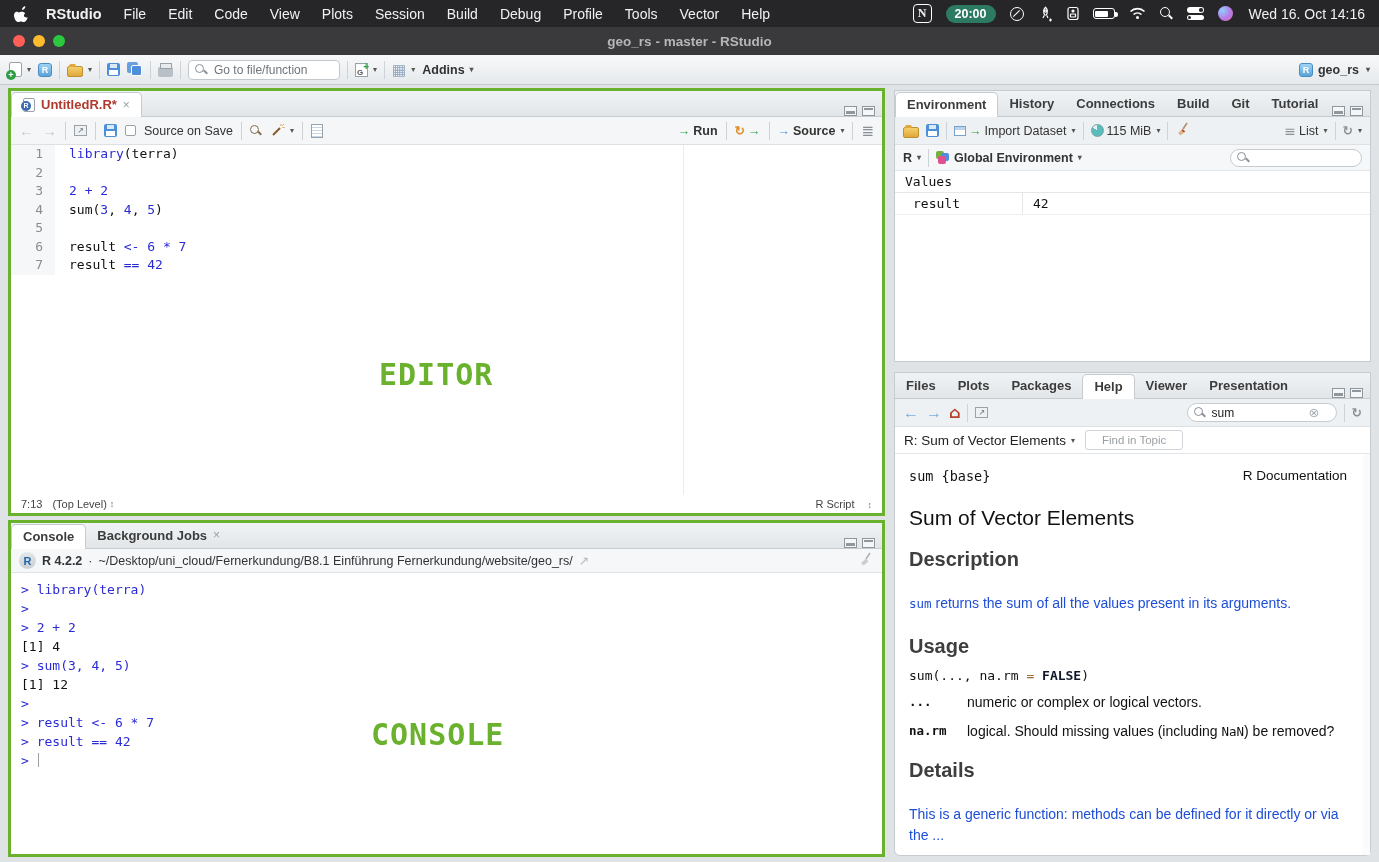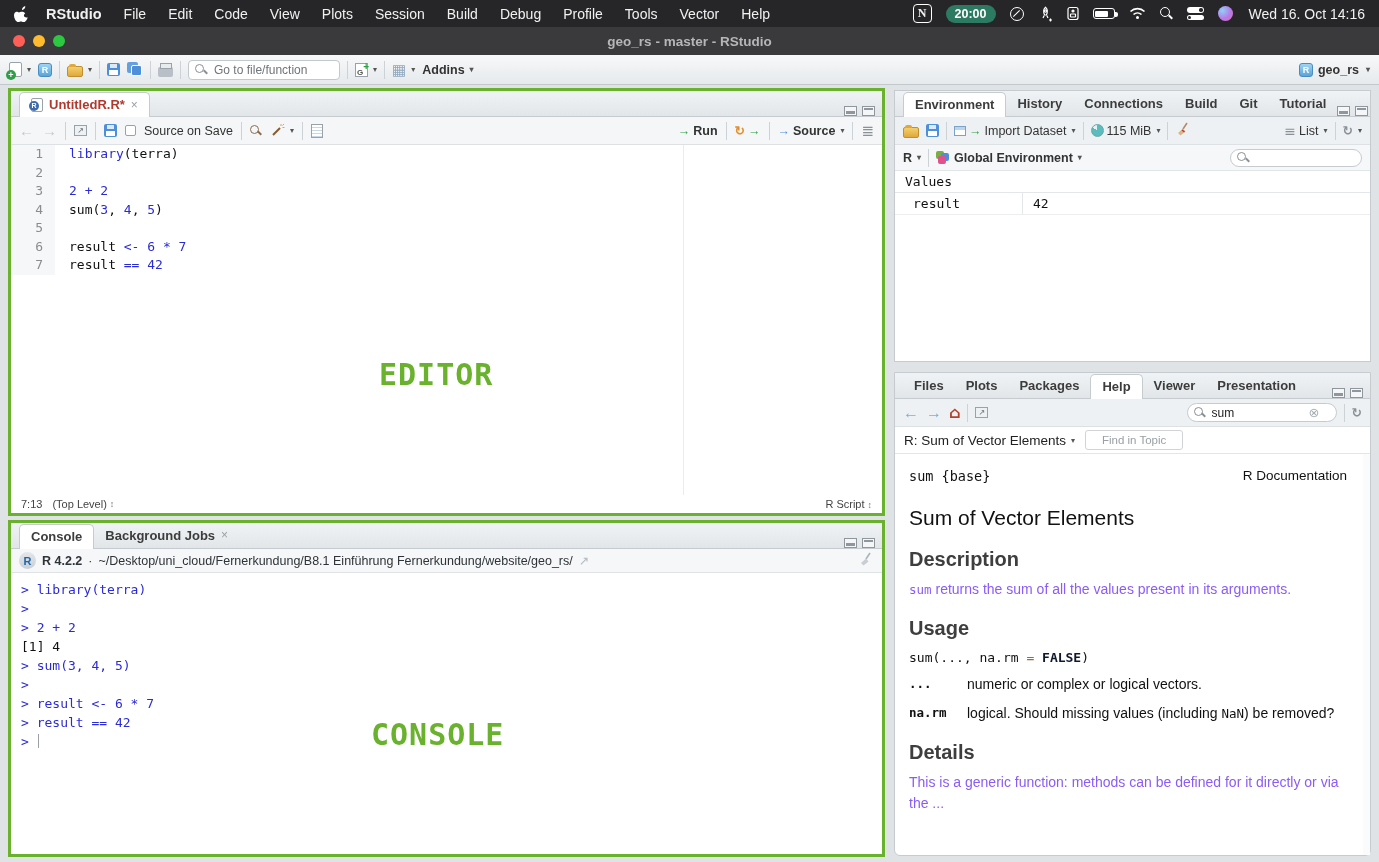--- a/index.html
+++ b/index.html
@@ -102,21 +102,21 @@
   .wmax::after{content:"";position:absolute;left:1px;right:1px;top:1px;height:2px;background:#8f969c}
   .cb{width:11px;height:11px;border:1px solid #9aa2a9;border-radius:2px;background:#fff}
   
   .workspace{position:absolute;top:85px;left:0;right:0;bottom:0}
   .pane{position:absolute;background:#fff;display:flex;flex-direction:column}
   .editor-pane{left:8px;top:3px;width:877px;height:428px;border:3px solid var(--green)}
   .console-pane{left:8px;top:435px;width:877px;height:337px;border:3px solid var(--green)}
   .env-pane{left:894px;top:5px;width:477px;height:272px;border:1px solid var(--border)}
   .help-pane{left:894px;top:287px;width:477px;height:484px;border:1px solid var(--border);border-radius:0 0 6px 6px}
   .tabstrip{display:flex;align-items:flex-end;height:26px;flex:0 0 26px;
-            background:linear-gradient(#f0f3f5,#e2e6e9);border-bottom:1px solid var(--border);padding-left:8px}
+            background:linear-gradient(#f0f3f5,#e2e6e9);border-bottom:1px solid var(--border);padding-left:0}
   .tabs{display:flex;align-items:flex-end;height:100%}
   .tab{padding:4px 11px 5px;font-size:13px;font-weight:bold;color:var(--tabtxt);display:flex;align-items:center;gap:6px;height:100%}
   .tab.active{background:#fff;border:1px solid var(--border);border-bottom:none;border-radius:5px 5px 0 0;margin-bottom:-1px}
   .tabx{color:#9aa0a5;font-size:12px;font-weight:normal}
   .doc-tab-label{color:#b0392e}
   .doc-ico{width:12px;height:14px;background:#fff;border:1px solid #9aa2a9;border-radius:2px;position:relative}
   .doc-ico::after{content:"R";position:absolute;left:-3px;top:2px;width:10px;height:10px;border-radius:50%;
                   background:#3e6bb0;color:#fff;font-size:7px;line-height:10px;text-align:center;font-weight:bold}
   
   .ed-toolbar{height:28px;flex:0 0 28px;background:#f4f6f7;border-bottom:1px solid #dde1e4;display:flex;
@@ -128,21 +128,21 @@
   .margin-guide{position:absolute;left:672px;top:0;bottom:0;width:1px;background:#ececec}
   .code-line{display:flex;line-height:18.5px}
   .gutter{width:44px;flex:0 0 44px;text-align:right;padding-right:12px;color:#8c8c8c;background:#f6f7f8}
   .code-text{padding-left:14px;white-space:pre}
   .tk-b{color:var(--blue)} .tk-k{color:#111}
   .overlay{position:absolute;font-weight:800;font-size:30px;letter-spacing:1px;color:var(--green)}
   .ed-overlay{left:368px;top:212px}
   .ed-status{height:18px;flex:0 0 18px;display:flex;align-items:center;gap:10px;font-size:11px;color:#444;
              padding:0 10px;background:#fff}
   .updown{font-size:9px;color:#777}
-  .ed-status .right{margin-left:auto;display:flex;align-items:flex-end;gap:3px}
+  .ed-status .right{margin-left:auto;display:flex;align-items:flex-end;gap:13px}
   
   .console-info{height:24px;flex:0 0 24px;background:#f5f7f8;border-bottom:1px solid #dfe3e6;display:flex;
                 align-items:center;gap:6px;padding:0 8px;font-size:12.5px;color:#2f3337}
   .rver{font-weight:bold}
   .linkarrow{color:#b4bac0}
   .console-body{flex:1;position:relative;padding:7px 0 0 10px;font-family:"DejaVu Sans Mono",monospace;
                 font-size:13px;line-height:19px;overflow:hidden}
   .c-in{color:var(--blue)} .c-out{color:#111}
   .cursor{display:inline-block;width:1.5px;height:14px;background:#9aa0a5;margin-left:1px;vertical-align:-2px}
   .co-overlay{left:360px;top:152px}
@@ -169,21 +169,21 @@
                  align-items:center;gap:10px;padding:0 9px;font-size:13.5px;color:#222}
   .find-topic{width:98px;height:20px;border:1px solid #d0d4d8;border-radius:3px;background:#fff;
               display:flex;align-items:center;justify-content:center}
   .find-topic input{border:none;outline:none;width:88px;font-size:11.5px;text-align:center;background:transparent}
   .find-topic input::placeholder{color:#9aa0a5}
   .help-content{flex:1;overflow:hidden;padding:10px 16px 0 14px;position:relative;border-right:7px solid #fafbfc}
   .doc-header{display:flex;font-size:13.5px;color:#111;margin:4px 0 2px}
   .doc-header .right{margin-left:auto}
   h1.help-h1{font-size:21px;font-weight:500;color:#111;margin:22px 0 6px;font-family:"Liberation Sans",sans-serif}
   .help-h2{font-size:20px;font-weight:bold;color:#3e3e3e;margin:18px 0 6px}
-  .help-p{font-size:14px;color:#8b5cf6;margin:8px 0;line-height:1.45}
+  .help-p{font-size:14px;color:#1d4ed8;margin:22px 0;line-height:1.45}
   .hx-code{font-family:"DejaVu Sans Mono",monospace;font-size:12.5px}
   .help-code{font-family:"DejaVu Sans Mono",monospace;font-size:13px;margin:10px 0;color:#111}
   .hx-op{color:#9a6e3a}.hx-kw{color:#0f172a;font-weight:bold}
   .args{margin:6px 0}
   .arg-row{display:flex;margin:9px 0;font-size:14px;color:#111;line-height:1.4}
   .arg-k{font-family:"DejaVu Sans Mono",monospace;font-size:12.5px;flex:0 0 58px;font-weight:bold}
   .blue-arrow{color:#7aaede;font-weight:bold;font-size:16px}
   .home-ico{color:#b5432c;font-size:16px;font-weight:bold}
   .popout{width:13px;height:11px;border:1px solid #9aa2a9;background:#eef1f3;position:relative;font-size:8px;color:#6b7075;
           display:flex;align-items:center;justify-content:center}
@@ -460,20 +460,21 @@
           </svg>
       </span>
     </div>
     <div class="console-body">
       <div id="console-lines">
           <div class="console-line"><span class="c-in">&gt; library(terra)</span></div>
           <div class="console-line"><span class="c-in">&gt;</span></div>
           <div class="console-line"><span class="c-in">&gt; 2 + 2</span></div>
           <div class="console-line"><span class="c-out">[1] 4</span></div>
           <div class="console-line"><span class="c-in">&gt; sum(3, 4, 5)</span></div>
+          <div class="console-line"><span class="c-out">[1] 12</span></div>
           <div class="console-line"><span class="c-in">&gt;</span></div>
           <div class="console-line"><span class="c-in">&gt; result &lt;- 6 * 7</span></div>
           <div class="console-line"><span class="c-in">&gt; result == 42</span></div>
           <div class="console-line"><span class="c-in">&gt; </span><span class="cursor"></span></div>
         </div>
       <div class="overlay co-overlay">CONSOLE</div>
     </div>
   </div>
 
   <div class="pane env-pane">

